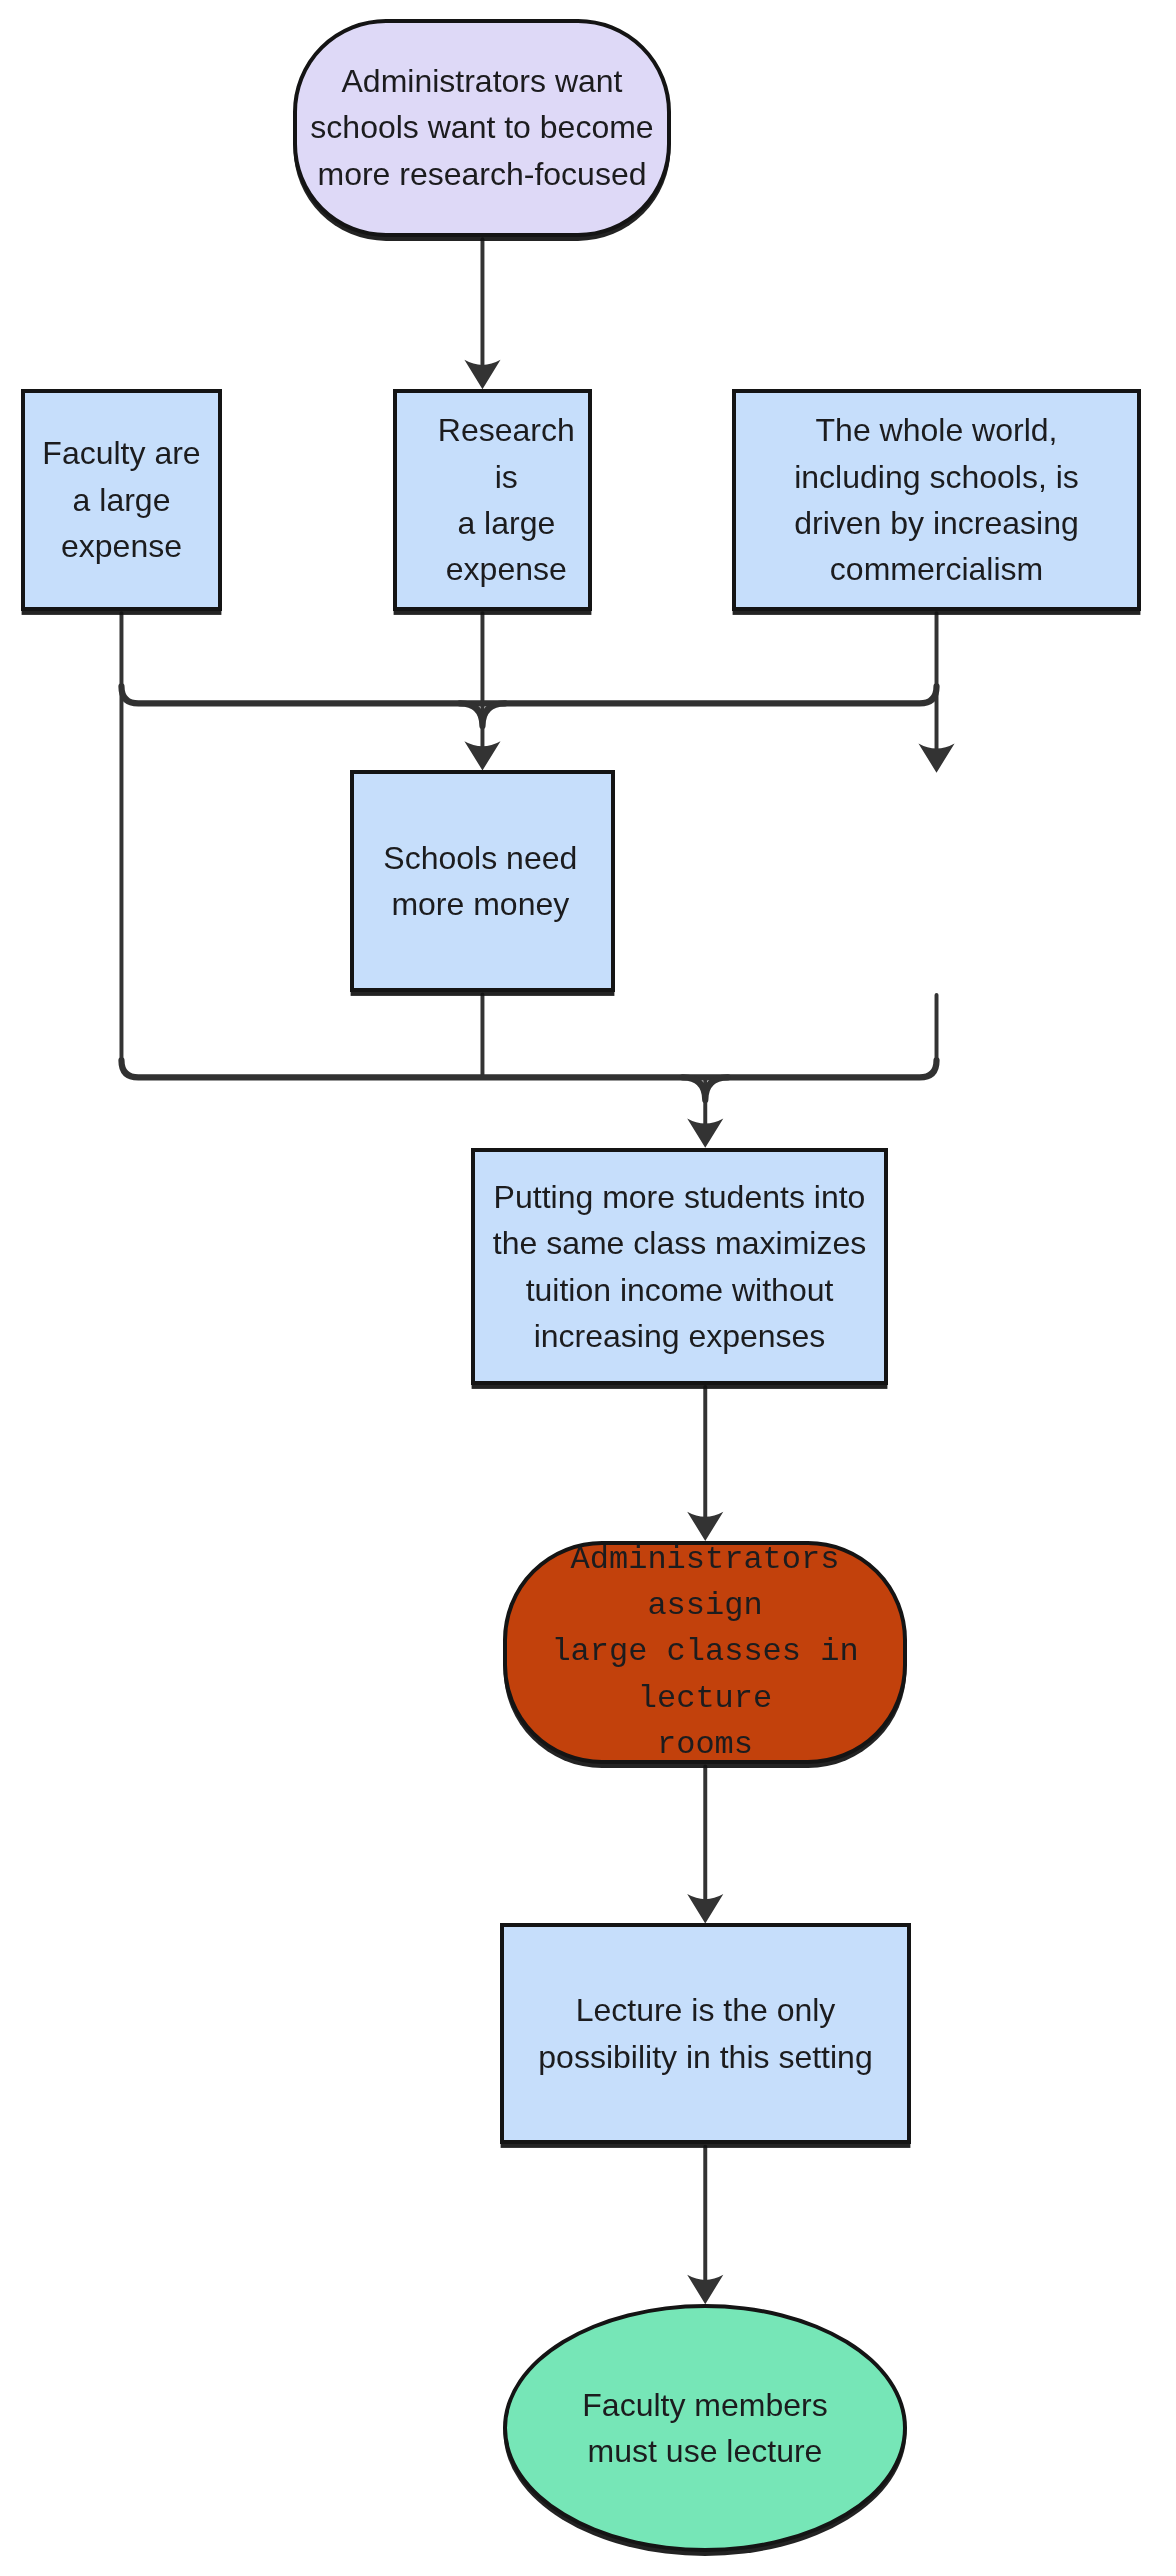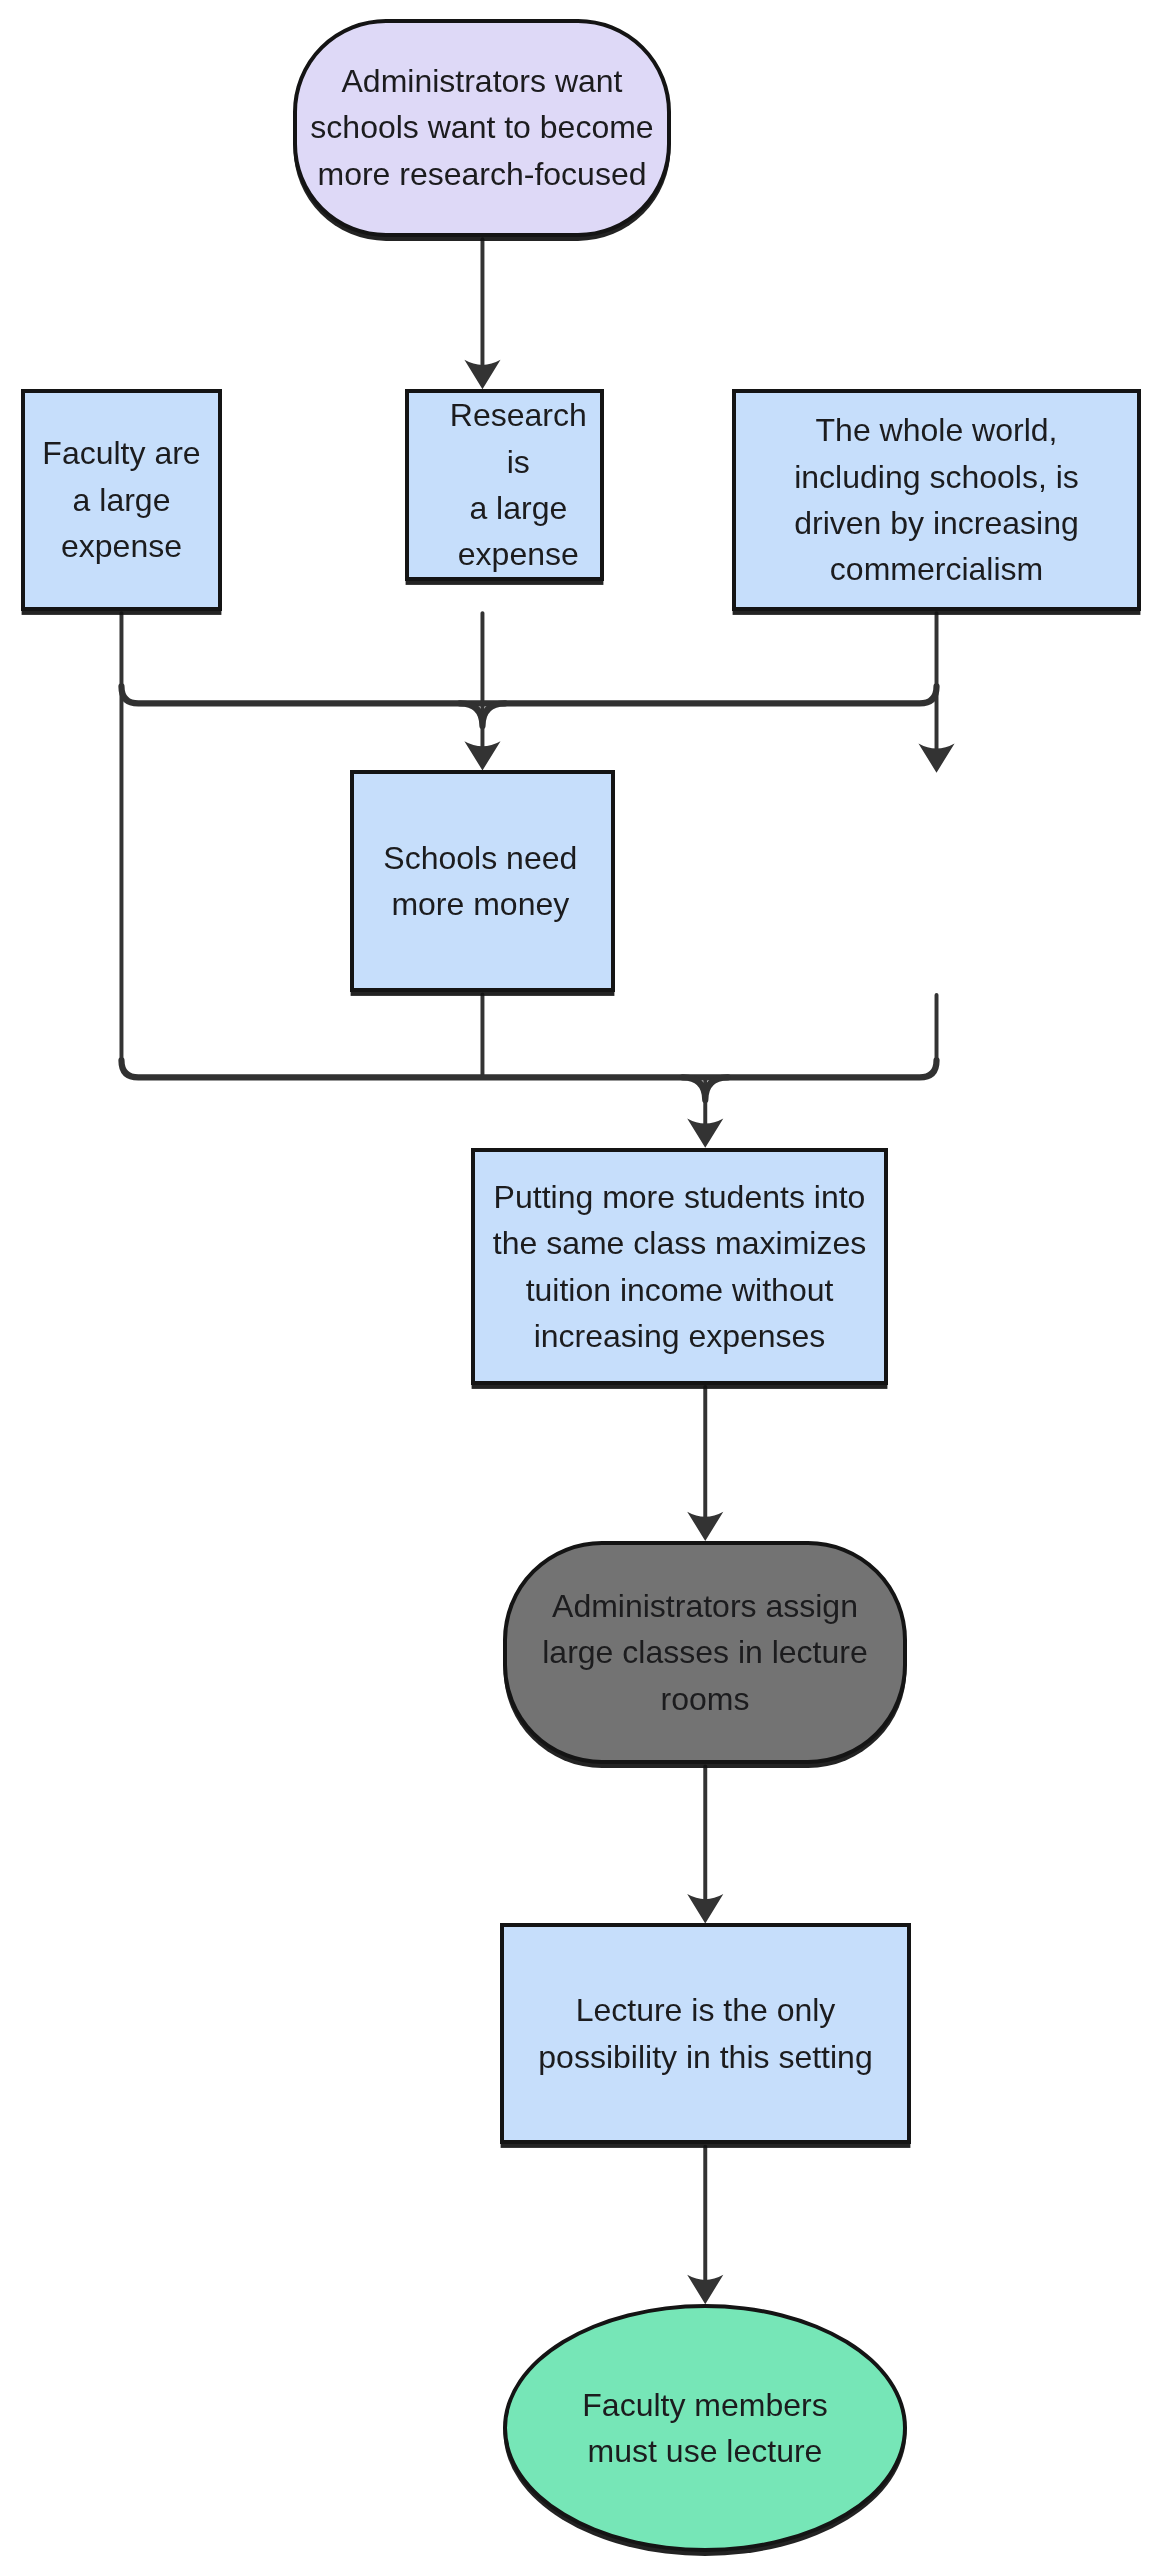--- a/index.html
+++ b/index.html
@@ -19,21 +19,21 @@
     border: 4.5px solid #141414;
     box-shadow: 0 4.5px 0 -0.6px rgba(16,16,16,0.92);
     color: #1c1c1e;
     font-size: 32px;
     line-height: 1.45;
     background: #ffffff;
   }
   
   .nA { left: 293px;  top: 18.6px;   width: 378px; height: 218px; border-radius: 93px; }
   .nB { left: 21px;   top: 389px;  width: 201px; height: 222px; }
-  .nC { left: 405px;  top: 389px;  width: 199px; height: 192px; padding-left: 40px; }
+  .nC { left: 393px;  top: 389px;  width: 199px; height: 222px; padding-left: 40px; }
   .nD { left: 732px; top: 389px;  width: 409px; height: 222px; }
   .nE { left: 350px;  top: 770px; width: 265px; height: 222px; padding-left: 8px; }
   .nF { left: 808px; top: 773px; width: 258px; height: 220px; border-radius: 50%; }
   .nG { left: 471px;  top: 1148px; width: 417px; height: 237px; }
   .nH { left: 503px;  top: 1541px; width: 404px; height: 223px; border-radius: 99px; }
   .nI { left: 500px;  top: 1923px; width: 411px; height: 221px; }
   .nJ { left: 503px;  top: 2304px; width: 404px; height: 248px; border-radius: 50%; }
 </style>
 </head>
 <body>
@@ -102,21 +102,21 @@
 
   <div class="node nE" style="background: rgb(198, 222, 251);">Schools need
 more money</div>
 
 
   <div class="node nG" style="background: rgb(198, 222, 251);">Putting more students into
 the same class maximizes
 tuition income without
 increasing expenses</div>
 
-  <div class="node nH" style="background: #737373;">Administrators assign
+  <div class="node nH" style="background: #c2410c; font-family: Liberation Mono, monospace;">Administrators assign
 large classes in lecture
 rooms</div>
 
   <div class="node nI" style="background: rgb(198, 222, 251);">Lecture is the only
 possibility in this setting</div>
 
   <div class="node nJ" style="background: rgb(118, 230, 183);">Faculty members
 must use lecture</div>
 
 </div>

